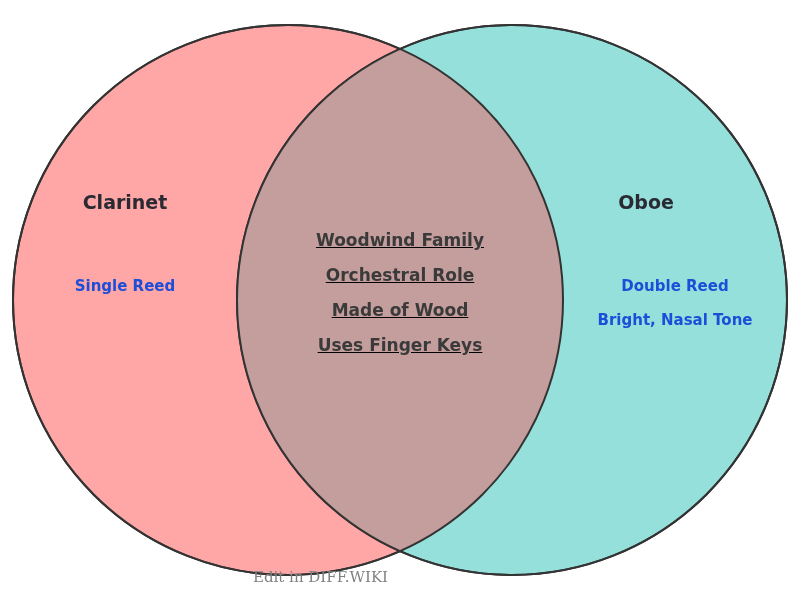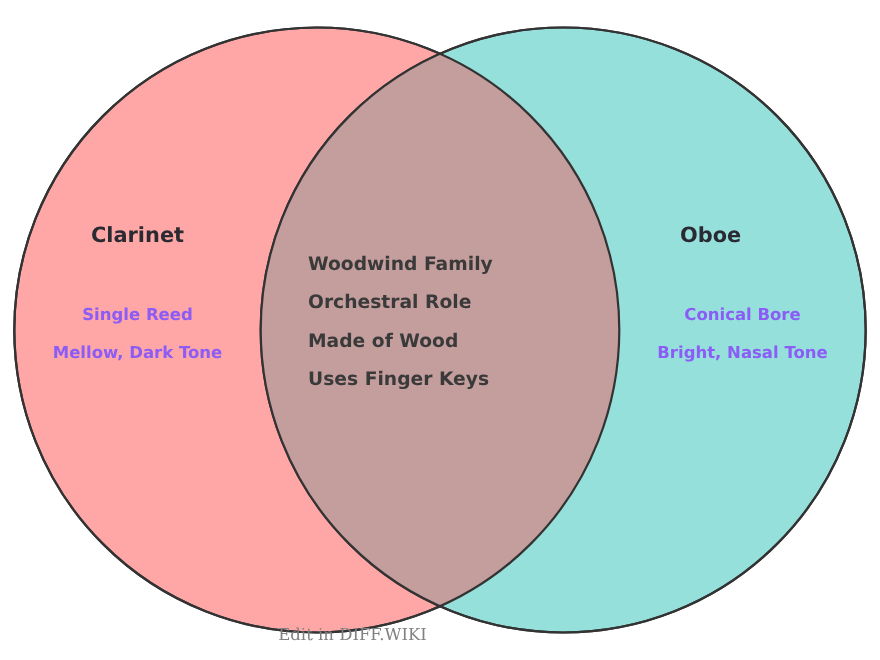--- a/index.html
+++ b/index.html
@@ -33,43 +33,44 @@
     left: 0;
     top: 0;
     width: 800px;
     height: 600px;
     pointer-events: none;
   }
   .label-group {
     position: absolute;
     text-align: center;
     pointer-events: auto;
-    margin-top: 12px;
   }
   .set-title {
     font-size: 19px;
     font-weight: bold;
     color: #2a2a33;
     line-height: 1;
     white-space: nowrap;
   }
   .side-items {
     position: absolute;
     text-align: center;
   }
   .side-item {
     font-size: 15px;
     font-weight: bold;
-    color: #8b5cf6;
+    color: #1d4ed8;
     line-height: 34px;
     white-space: nowrap;
     text-align: center;
   }
   .center-items {
     position: absolute;
+    text-align: center;
+    text-decoration: underline;
   }
   .center-item {
     font-size: 17px;
     font-weight: bold;
     color: #3a3a3a;
     line-height: 35px;
     white-space: nowrap;
   }
   
   #title-left {
@@ -144,25 +145,24 @@
     <div class="label-group" id="title-left">
       <div class="set-title">Clarinet</div>
     </div>
 
     <div class="label-group" id="title-right">
       <div class="set-title">Oboe</div>
     </div>
 
     <div class="side-items" id="items-left">
       <div class="side-item">Single Reed</div>
-      <div class="side-item">Mellow, Dark Tone</div>
     </div>
 
     <div class="side-items" id="items-right">
-      <div class="side-item">Conical Bore</div>
+      <div class="side-item">Double Reed</div>
       <div class="side-item">Bright, Nasal Tone</div>
     </div>
 
     <div class="center-items" id="items-center">
       <div class="center-item">Woodwind Family</div>
       <div class="center-item">Orchestral Role</div>
       <div class="center-item">Made of Wood</div>
       <div class="center-item">Uses Finger Keys</div>
     </div>
 

